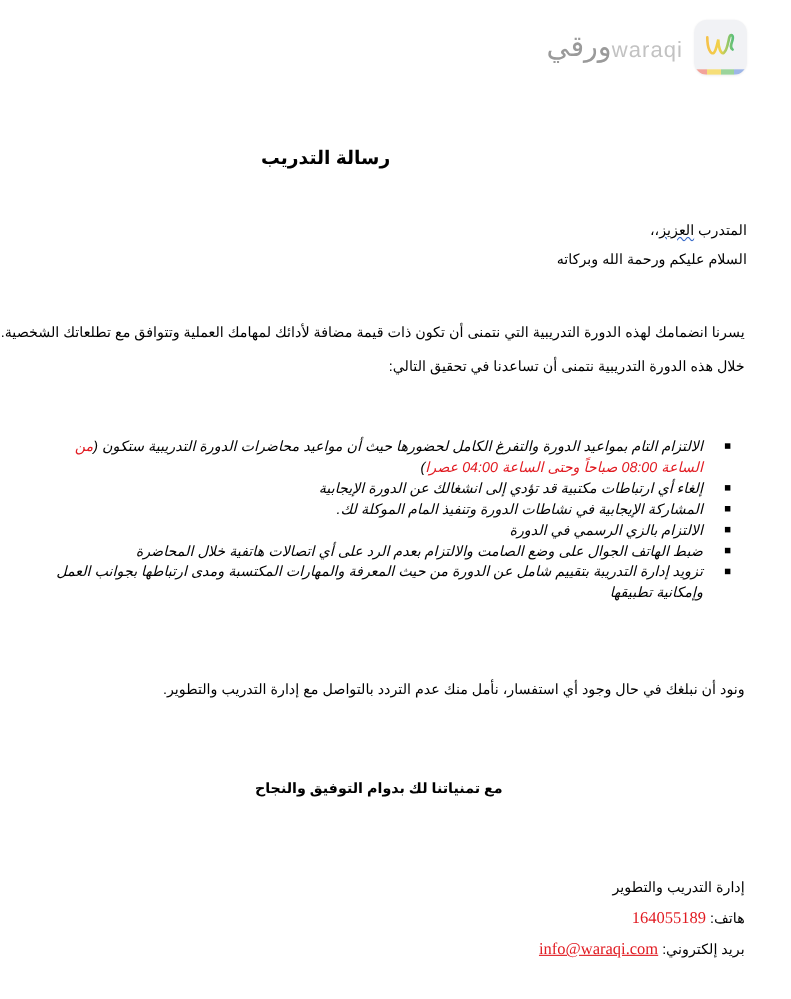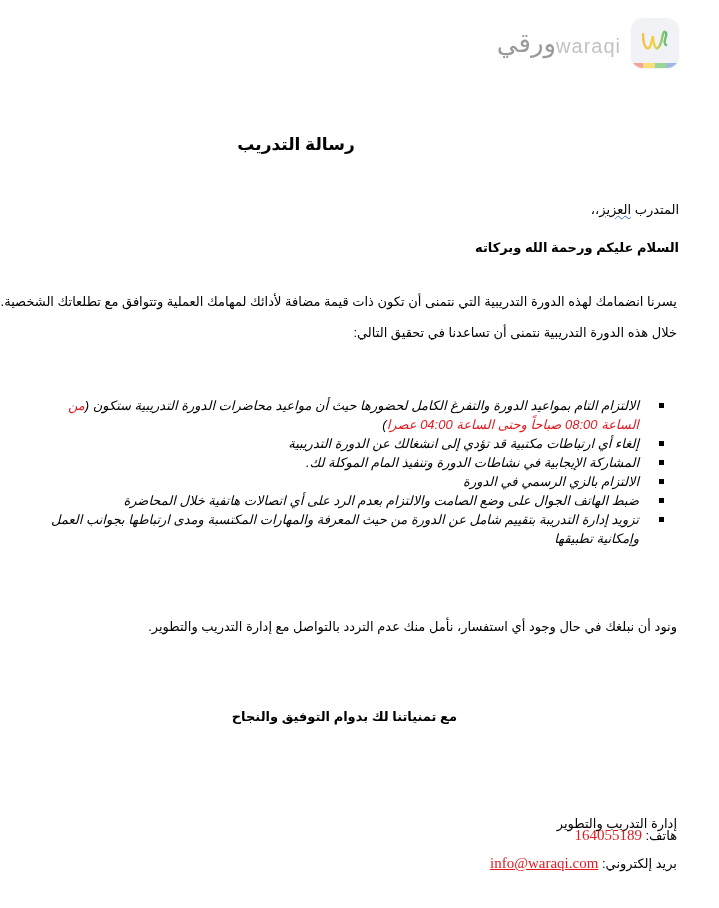--- a/index.html
+++ b/index.html
@@ -13,32 +13,32 @@
                 box-shadow:0 1px 2px rgba(0,0,0,0.06); overflow:hidden; display:flex; align-items:center; justify-content:center; }
   .logo-badge .stripe { position:absolute; bottom:0; left:0; right:0; height:5px;
                 background:linear-gradient(90deg,#f2a39a 0%,#f2a39a 25%,#f6de78 25%,#f6de78 50%,#9bd49b 50%,#9bd49b 75%,#9eb6e8 75%); }
   .logo-badge svg { width:30px; height:26px; margin-bottom:4px; }
 
   .doc { position:absolute; left:0; top:0; width:719px; direction:rtl; }
   .title { position:absolute; top:134px; left:0; width:592px; text-align:center; font-weight:bold; font-size:17px; }
   .p { position:absolute; right:40px; font-size:13px; white-space:nowrap; }
   .greet { top:202px; }
   .greet .wavy { text-decoration:underline wavy #3b6cc9; text-decoration-thickness:1px; }
-  .salam { top:240px; font-weight:bold; }
+  .salam { top:228px; font-weight:normal; }
   .intro { top:294px; right:42px; }
   .goal { top:325px; right:42px; }
 
   ul.bullets { position:absolute; top:384px; right:40px; width:622px; margin:12px; padding:0; list-style:none; font-size:13px;font-style:italic; }
   ul.bullets li { position:relative; padding-right:28px; line-height:19px; min-height:19px; }
   ul.bullets li .sq { position:absolute; right:3px; top:7px; width:5px; height:5px; background:#000; }
   .red { color:#e11b22; }
 
   .contact-note { top:619px; right:42px; }
   .wishes { position:absolute; top:709px; right:262px; font-weight:bold; font-size:13px; direction:rtl; }
-  .dept { top:816px; right:42px;margin-left:44px; }
+  .dept { top:799px; right:42px;margin-left:44px; }
   .phone { top:827px; right:42px; }
   .phone .num, .email .mail { color:#e11b22; font-family:"Liberation Serif", serif; font-size:15px; }
   .email { top:855px; right:42px; }
   .email .mail { text-decoration:underline; }
 </style>
 </head>
 <body>
 
 <div class="logo">
   <div class="logo-text">
@@ -73,21 +73,21 @@
 
   <div class="p goal">خلال هذه الدورة التدريبية نتمنى أن تساعدنا في تحقيق التالي:</div>
 
   <ul class="bullets">
     <li>
       <span class="sq"></span>
       <span>الالتزام التام بمواعيد الدورة والتفرغ الكامل لحضورها حيث أن مواعيد محاضرات الدورة التدريبية ستكون (</span><span class="red">من الساعة 08:00 صباحاً وحتى الساعة 04:00 عصرا</span><span>)</span>
     </li>
     <li>
       <span class="sq"></span>
-      <span>إلغاء أي ارتباطات مكتبية قد تؤدي إلى انشغالك عن الدورة التدريبية</span>
+      <span>إلغاء أي ارتباطات مكتبية قد تؤدي إلى انشغالك عن الدورة الإيجابية</span>
     </li>
     <li>
       <span class="sq"></span>
       <span>المشاركة الإيجابية في نشاطات الدورة وتنفيذ المام الموكلة لك.</span>
     </li>
     <li>
       <span class="sq"></span>
       <span>الالتزام بالزي الرسمي في الدورة</span>
     </li>
     <li>

